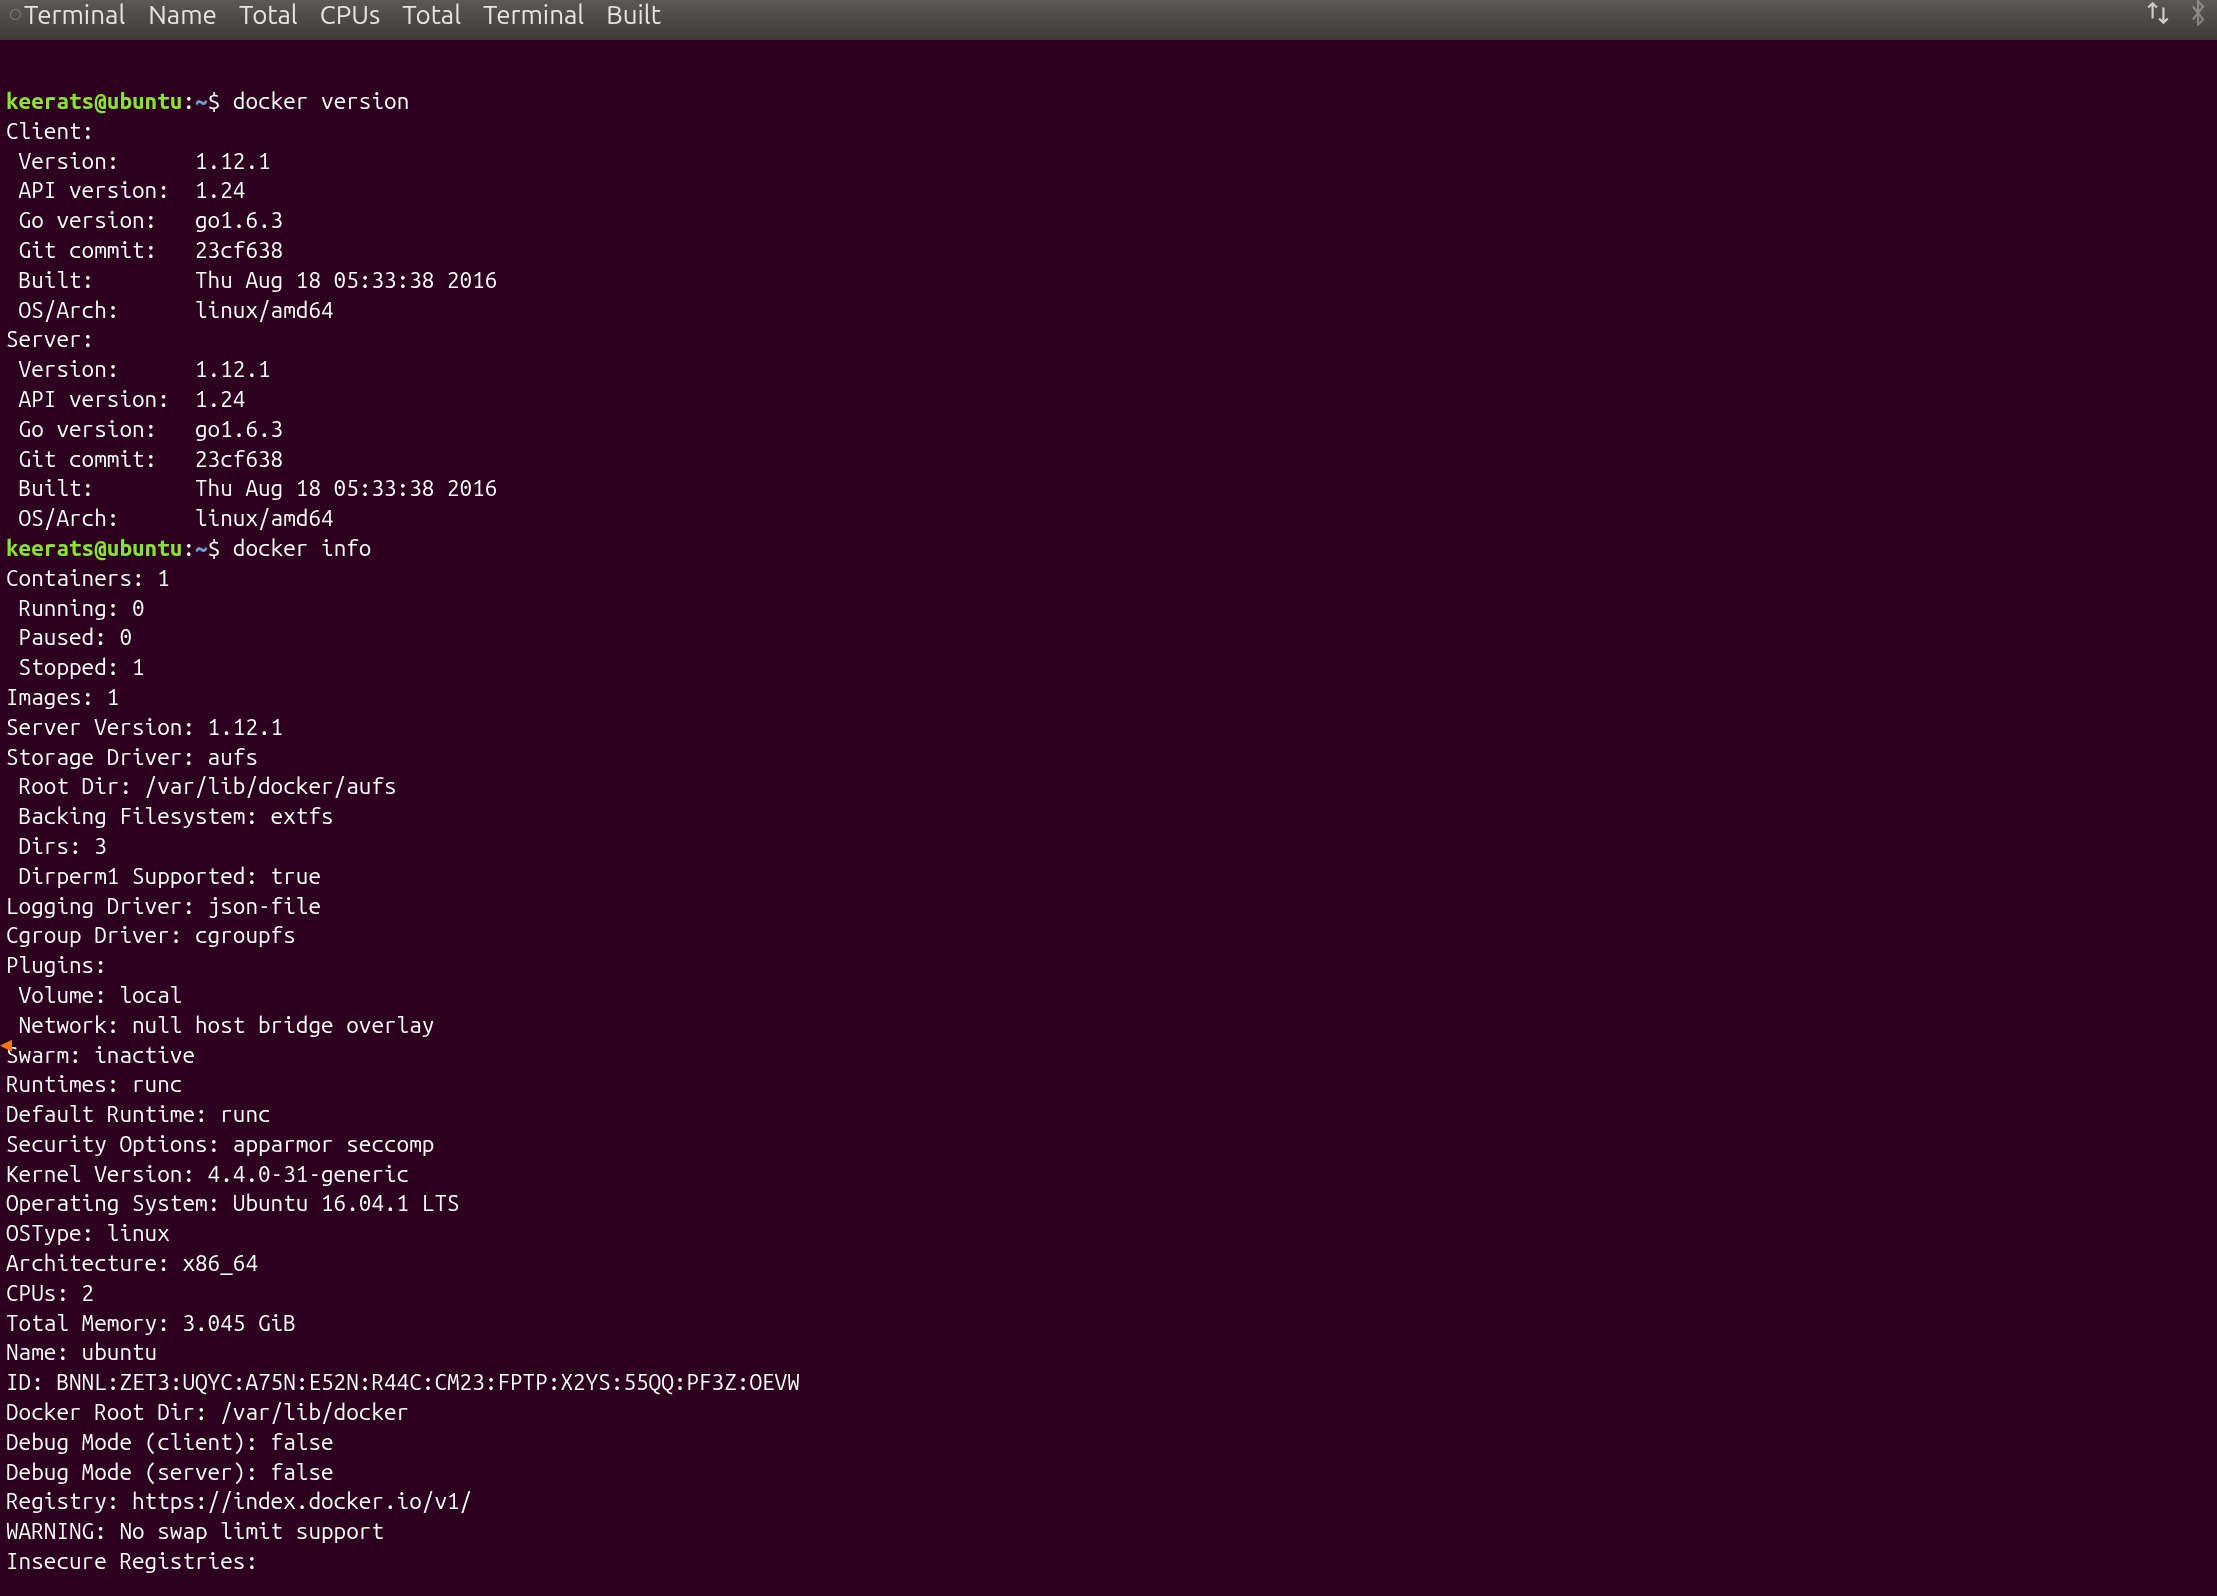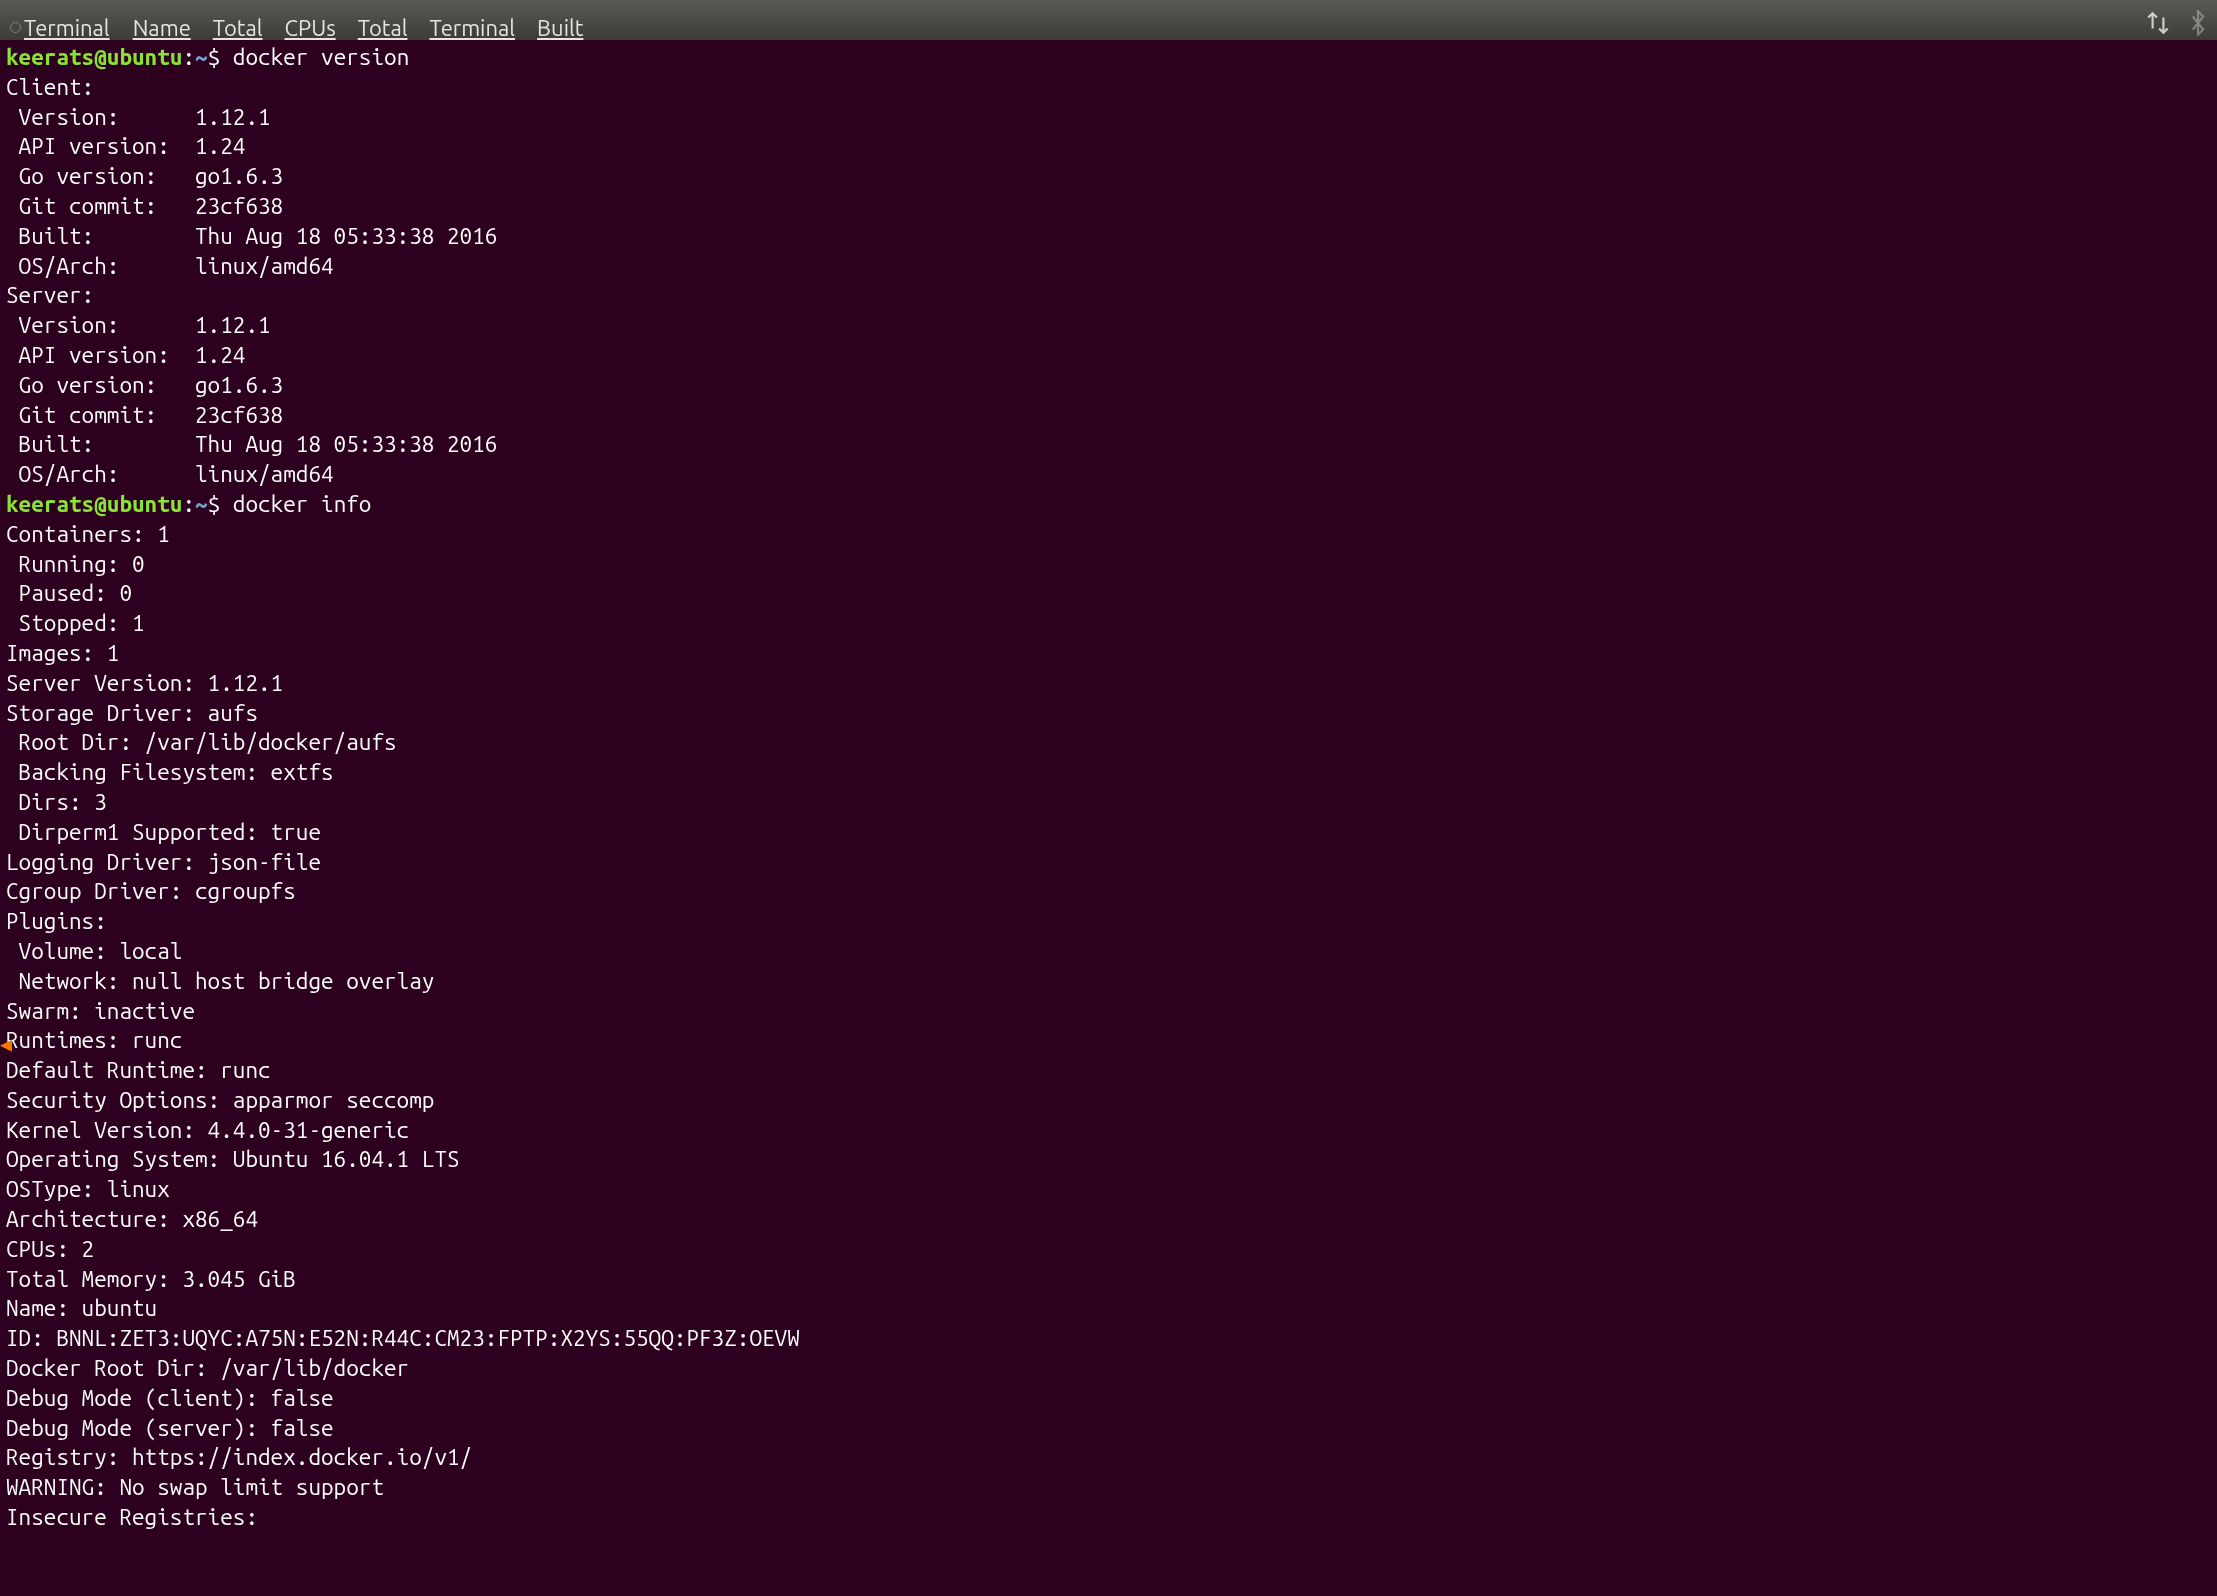--- a/index.html
+++ b/index.html
@@ -7,28 +7,27 @@
       width: 2217px;
       height: 1596px;
       background: #2c001e;
       font-family: "Ubuntu Mono", "DejaVu Sans Mono", Consolas, monospace;
       font-size: 22.5px;
       color: #ffffff;
       overflow: hidden;
     }
     .menubar {
       display: flex;
-      align-items: flex-end;
+      align-items: flex-start;
       background: linear-gradient(#5a5957, #3c3b37);
       height: 40px;
       padding: 0 10px;
       font-family: "Ubuntu", "DejaVu Sans", sans-serif;
-      font-size: 22px;
+      font-size: 26px;
       color: #e5e4df;
-      text-decoration: underline;
     }
     .menubar .app-title {
       font-weight: 400;
       margin-right: 12px;
       display: flex;
       align-items: center;
     }
     .circle {
       display: inline-block;
       width: 11px;
@@ -51,20 +50,21 @@
     .tray-icon {
       font-size: 20px;
       color: #cfcec9;
     }
     .terminal {
       padding: 2px 6px;
       line-height: 29.8px;
       background: #2c001e;
       white-space: pre;
       letter-spacing: 0px;
+      margin-top: 44px;
     }
     .prompt-user { color: #8ae234; font-weight: bold; }
     .prompt-at   { color: #8ae234; font-weight: bold; }
     .prompt-host { color: #8ae234; font-weight: bold; }
     .prompt-colon { color: #ffffff; }
     .prompt-path { color: #729fcf; font-weight: bold; }
     .prompt-sign { color: #ffffff; }
     .line { display: block; }
     .toast-arrow {
       position: absolute;

